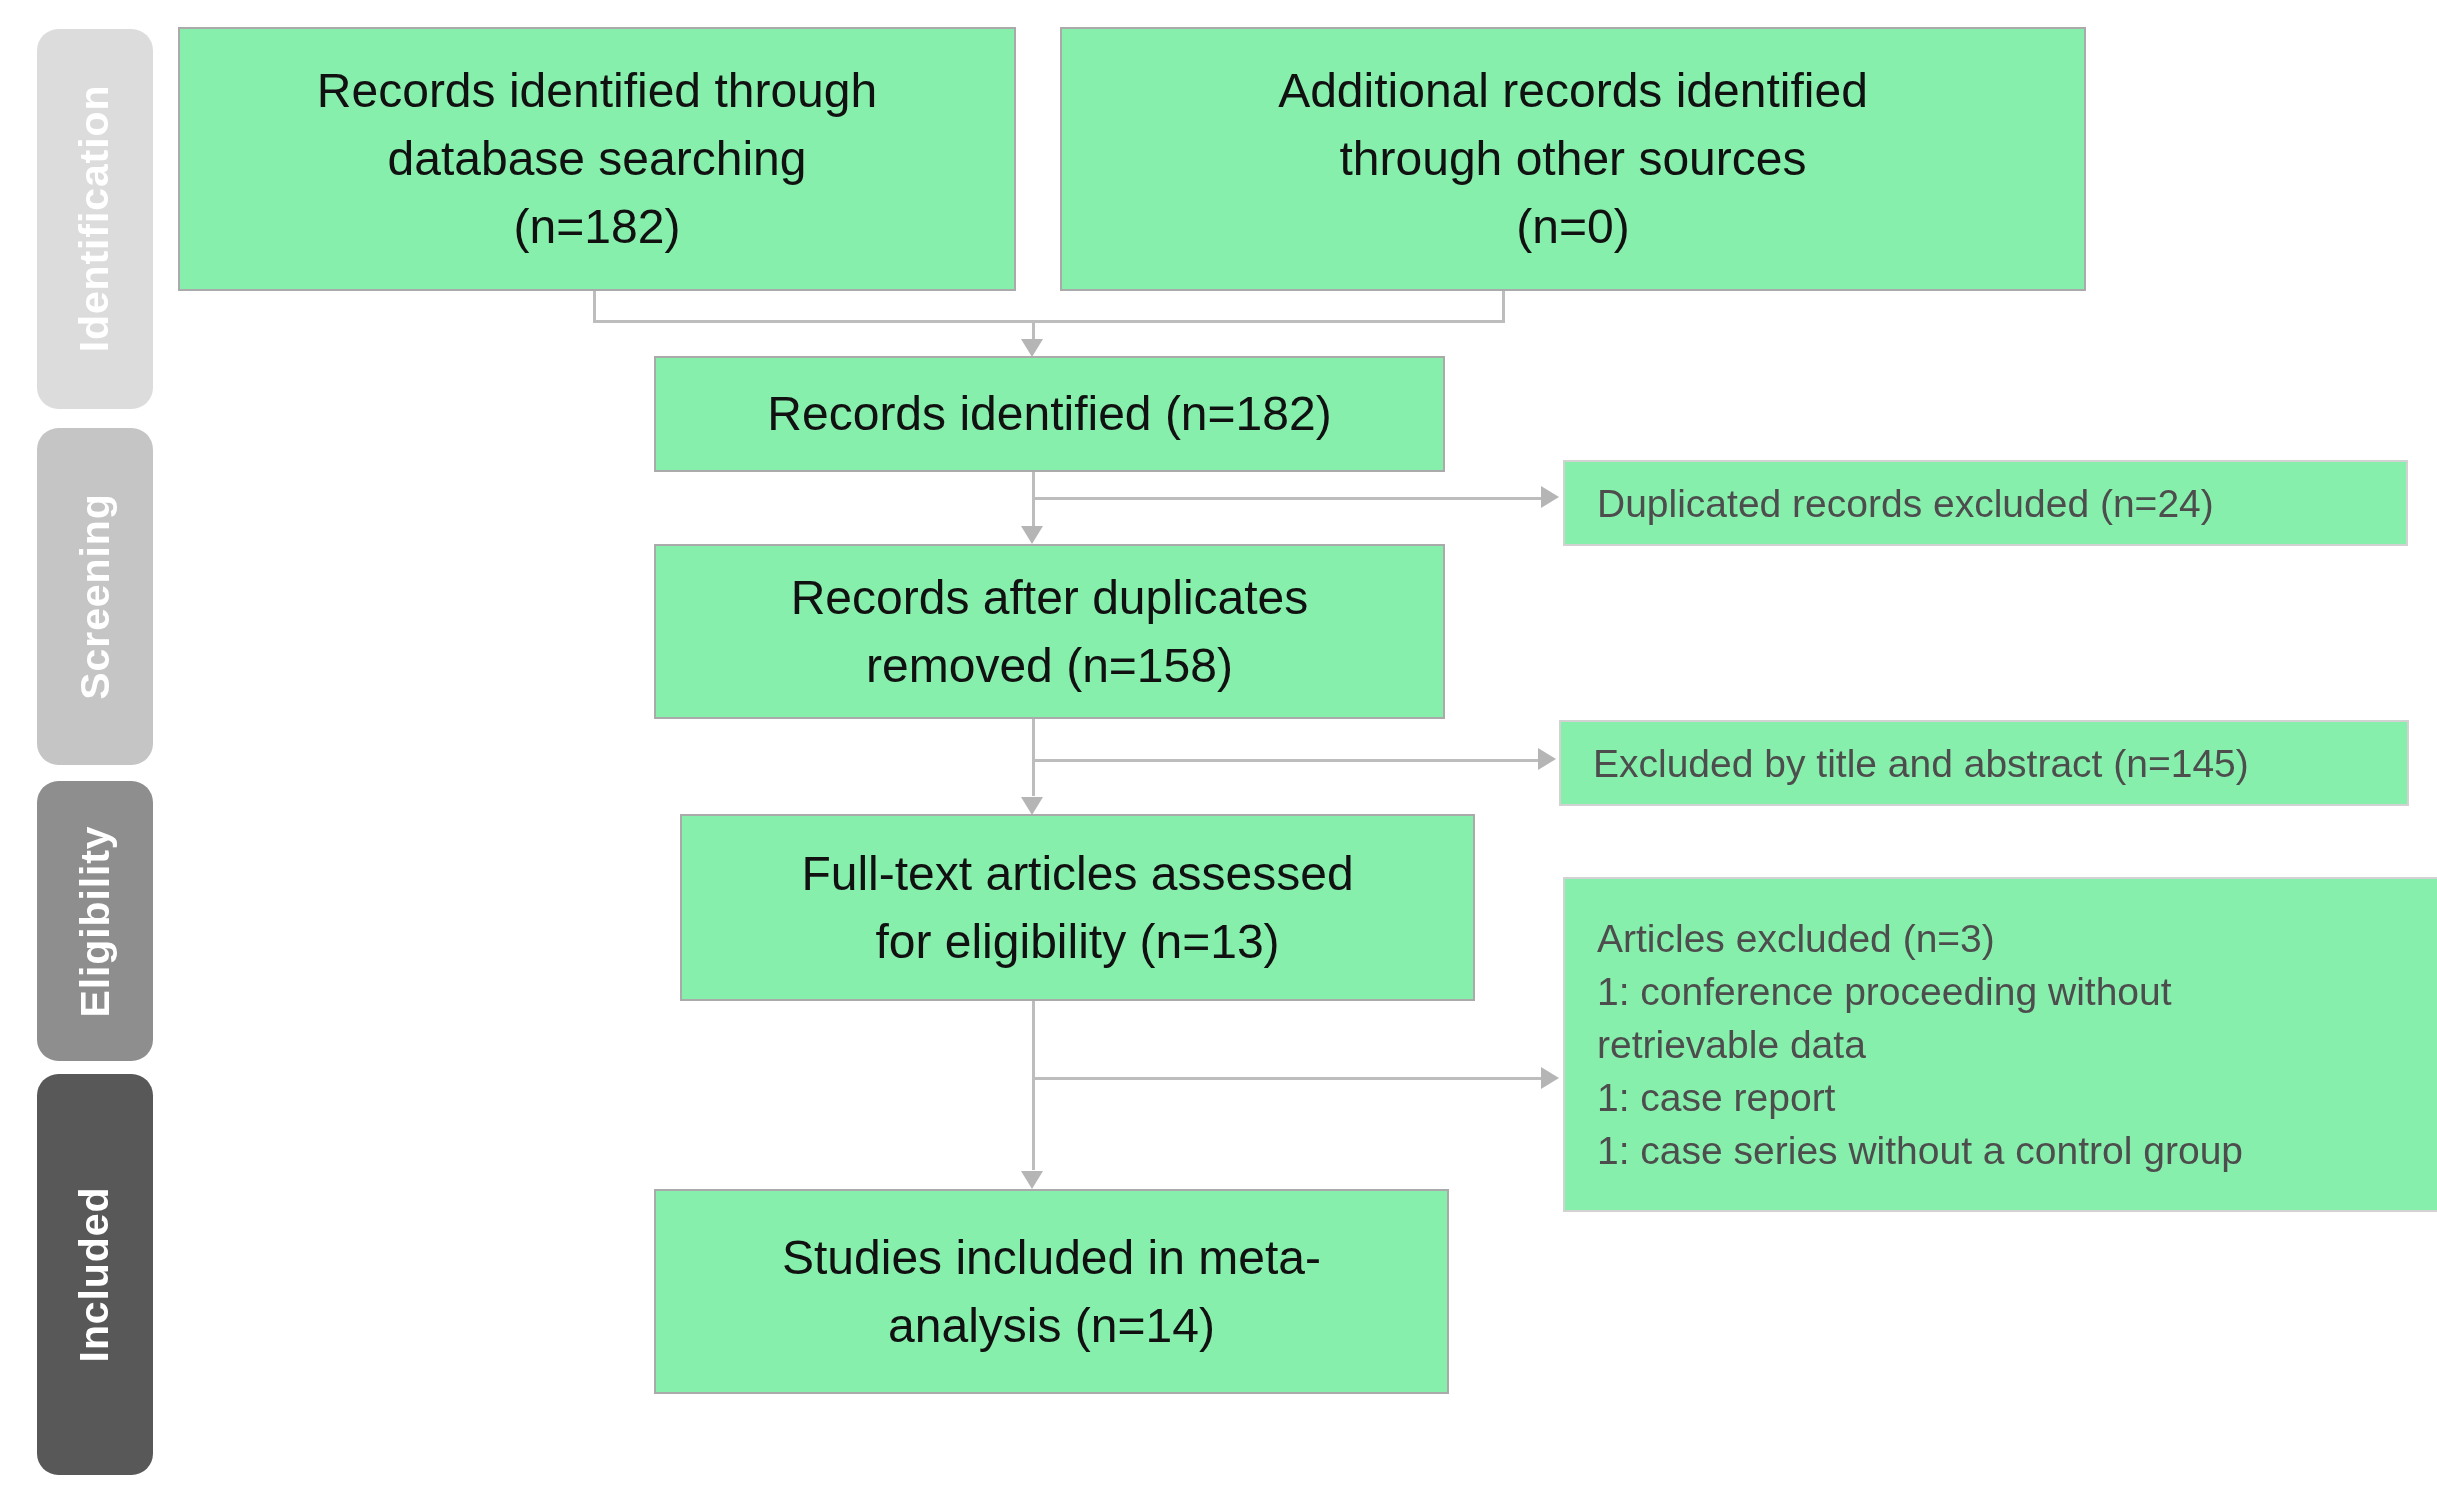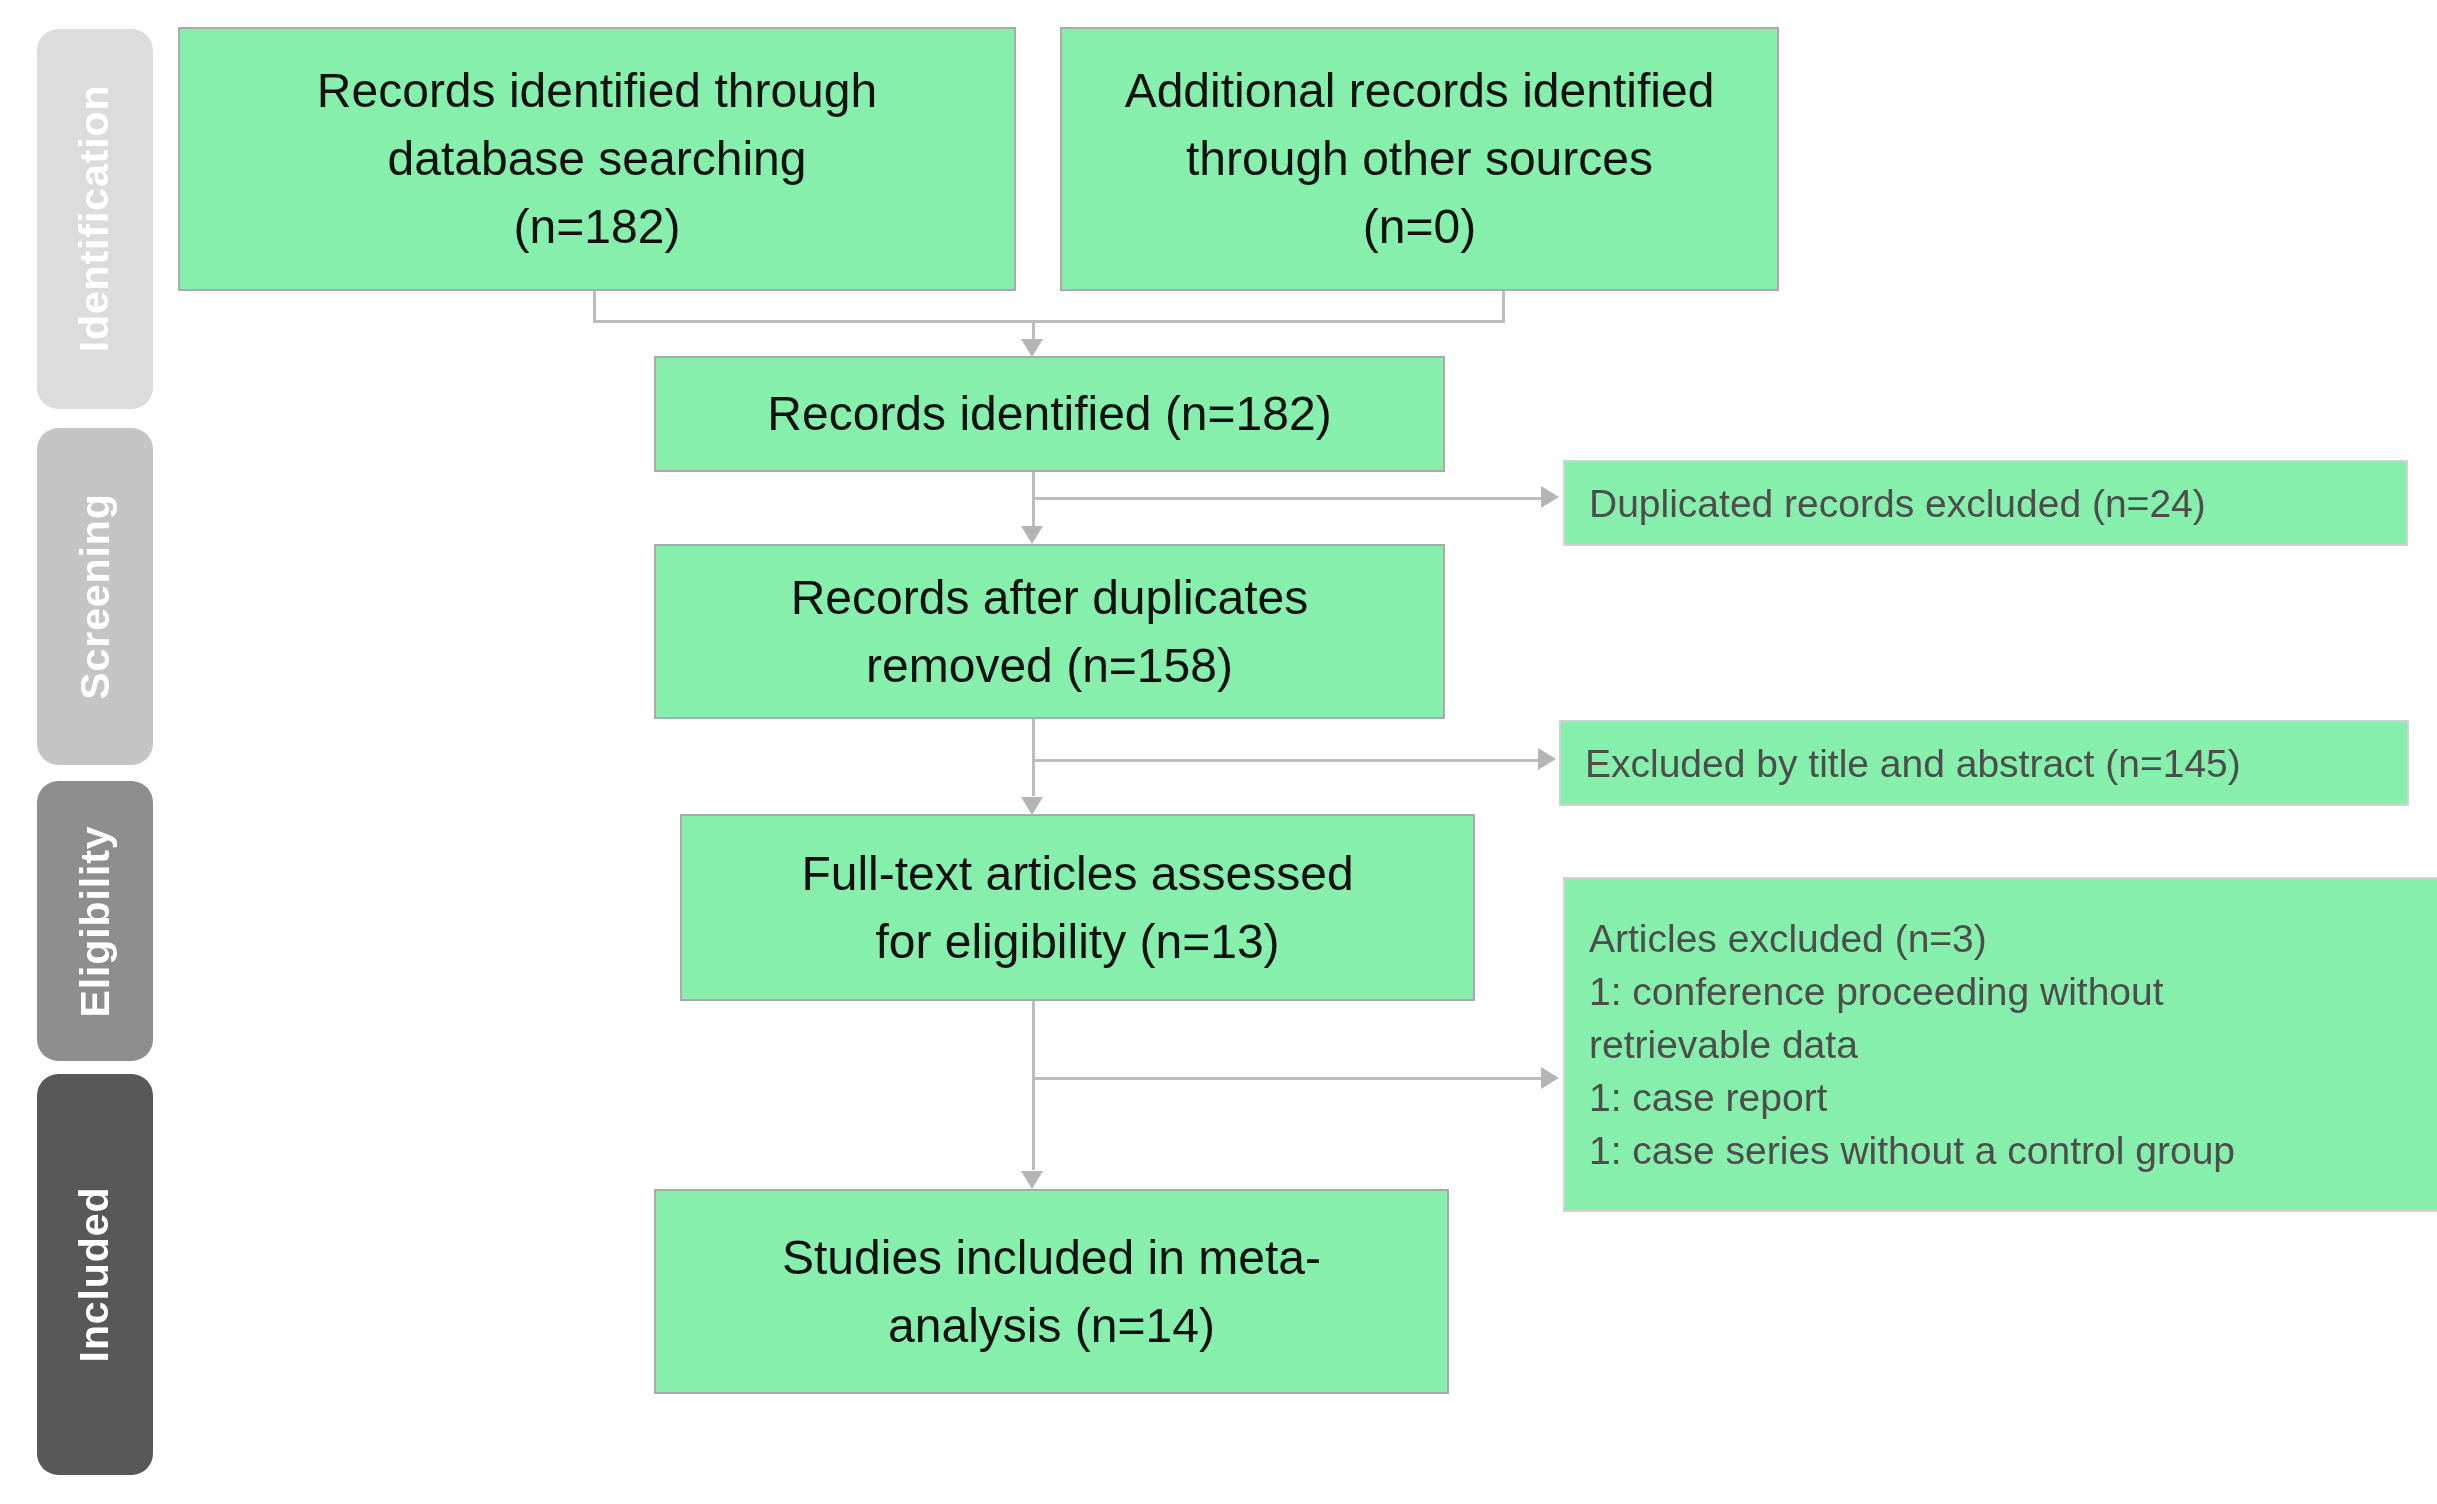--- a/index.html
+++ b/index.html
@@ -51,21 +51,21 @@
     font-size: 48px;
     line-height: 68px;
   }
   .box.side {
     border: 2.7px solid #d2d2d2;
     color: #4d4d4d;
     font-size: 39px;
     display: flex;
     flex-direction: column;
     justify-content: center;
-    padding-left: 24px;
+    padding-left: 32px;
     padding-right: 9px;
   }
   .box.side .bl { line-height: 53px; white-space: nowrap; }
 
   
   .line { position: absolute; background: #bdbdbd; }
   .line.v { width: 2.7px; }
   .line.h { height: 2.7px; }
   .arr-down {
     position: absolute; width: 0; height: 0;
@@ -118,21 +118,21 @@
   <div class="arr-down" style="left:1021px; top:1171px;"></div>
   <div class="line h" style="left:1034px; top:1077px; width:511px;"></div>
   <div class="arr-right" style="left:1541px; top:1067px;"></div>
 
   <div class="box main" style="left:178px; top:27px; width:838px; height:264px;">
     <div>Records identified through</div>
     <div>database searching</div>
     <div>(n=182)</div>
   </div>
 
-  <div class="box main" style="left:1060px; top:27px; width:719px; height:264px;">
+  <div class="box main" style="left:1060px; top:27px; width:1026px; height:264px;">
     <div>Additional records identified</div>
     <div>through other sources</div>
     <div>(n=0)</div>
   </div>
 
   <div class="box main" style="left:654px; top:356px; width:791px; height:116px;">
     <div>Records identified (n=182)</div>
   </div>
 
   <div class="box main" style="left:654px; top:544px; width:791px; height:175px;">

